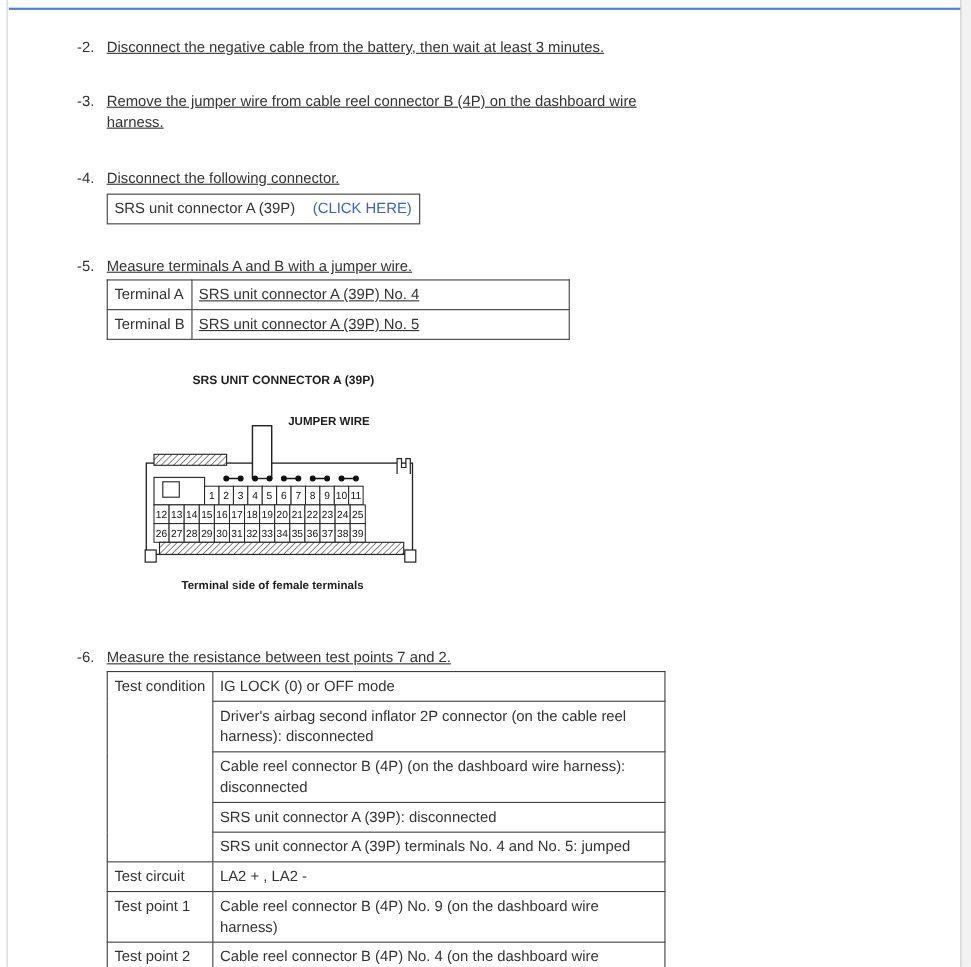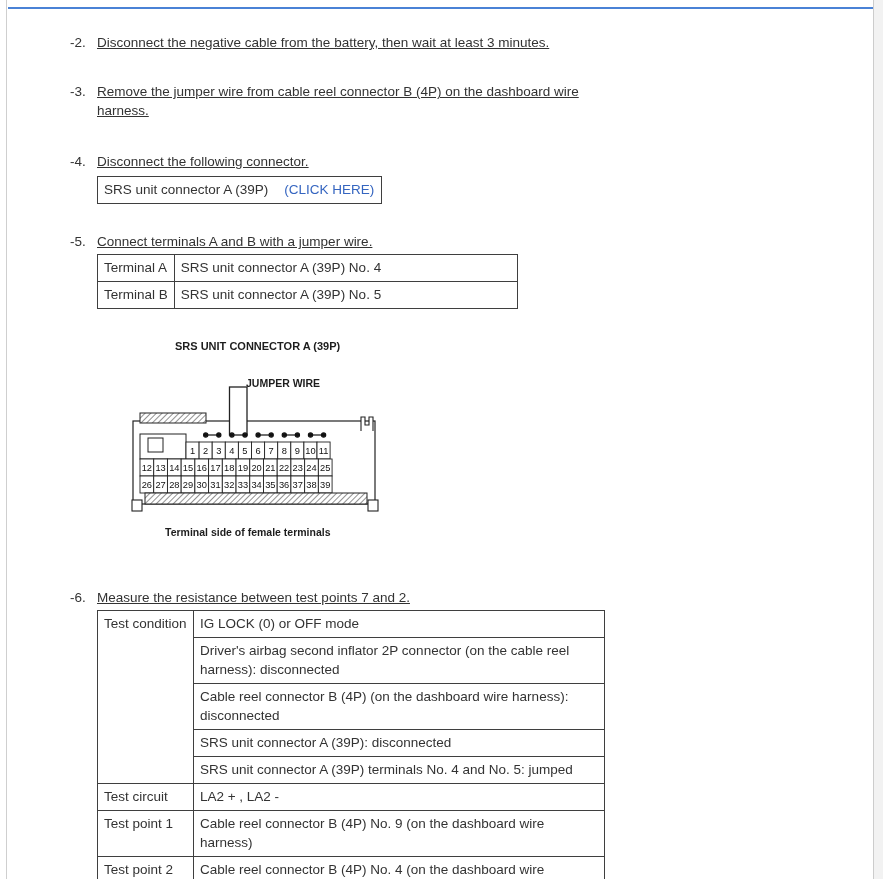--- a/index.html
+++ b/index.html
@@ -41,28 +41,28 @@
   table { border-collapse: collapse; margin-top: 3px; }
   td {
     border: 1px solid var(--border, #3f3f3f);
     font-size: 13.5px;
     color: var(--text, #333);
     padding: 3px 6px 4px 6px;
     line-height: 19px;
     vertical-align: top;
   }
   .t5 .label-cell { width: 62px;  white-space: nowrap; }
-  .t5 .value-cell { width: 330px; }
+  .t5 .value-cell { width: 330px; text-decoration: underline; }
   .t6 .label-cell { width: 83px;  white-space: nowrap; }
   .t6 .value-cell { width: 441px; }
 
   .diagram { position: relative; margin-top: 31px; height: 200px; }
   .diagram .abs { position: absolute; white-space: nowrap; }
   .diagram-title { left: 105px; top: 0;   font-size: 11px;   font-weight: bold; color: #1d1d1d; }
-  .jumper-label  { left: 176px; top: 37px; font-size: 10.5px; font-weight: bold; color: #1d1d1d; text-align: right; }
+  .jumper-label  { left: 192px; top: 37px; font-size: 10.5px; font-weight: bold; color: #1d1d1d; text-align: right; }
   .connector-wrap{ left: 55px;  top: 36px; width: 260px; height: 142px; }
   .diagram-caption { left: 95px; top: 186px; font-size: 10.5px; font-weight: bold; color: #1d1d1d; }
 
   svg text { font-family: "Liberation Sans", sans-serif; fill: #111; }
 </style>
 </head>
 <body>
 
 <div class="edge-left"></div>
 <div class="edge-right"></div>
@@ -88,21 +88,21 @@
     <div class="step-num">-4.</div>
     <div class="step-body">
       <p>Disconnect the following connector.</p>
       <div class="ref-box"><span>SRS unit connector A (39P)</span><span class="click-link">(CLICK HERE)</span></div>
     </div>
   </div>
 
   <div class="step" id="step-5">
     <div class="step-num">-5.</div>
     <div class="step-body">
-      <p>Connect terminals A and B with a jumper wire.</p>
+      <p>Measure terminals A and B with a jumper wire.</p>
       <table class="t5">
         <tbody>
             <tr>
               <td class="label-cell">Terminal A</td>
               <td class="value-cell">SRS unit connector A (39P) No. 4</td>
             </tr>
             <tr>
               <td class="label-cell">Terminal B</td>
               <td class="value-cell">SRS unit connector A (39P) No. 5</td>
             </tr>

